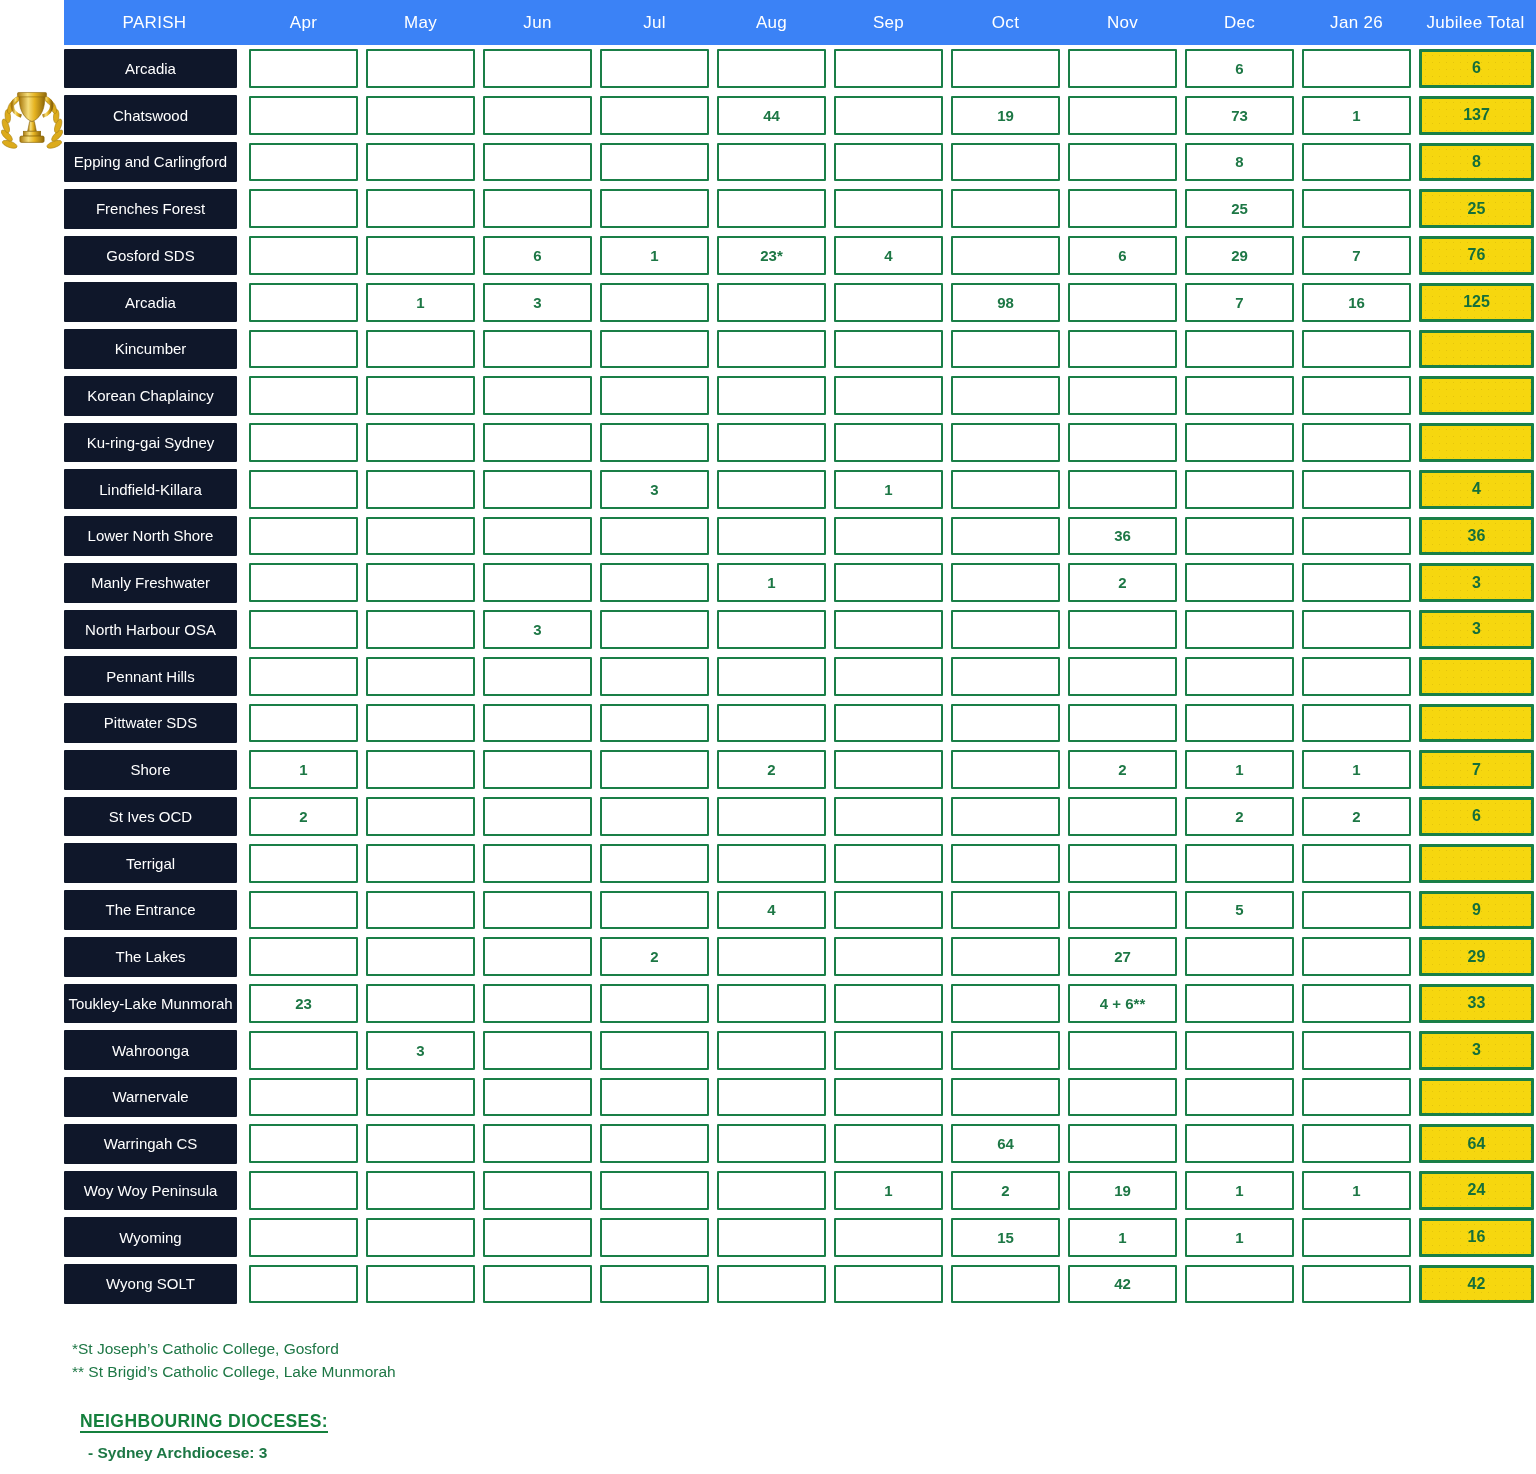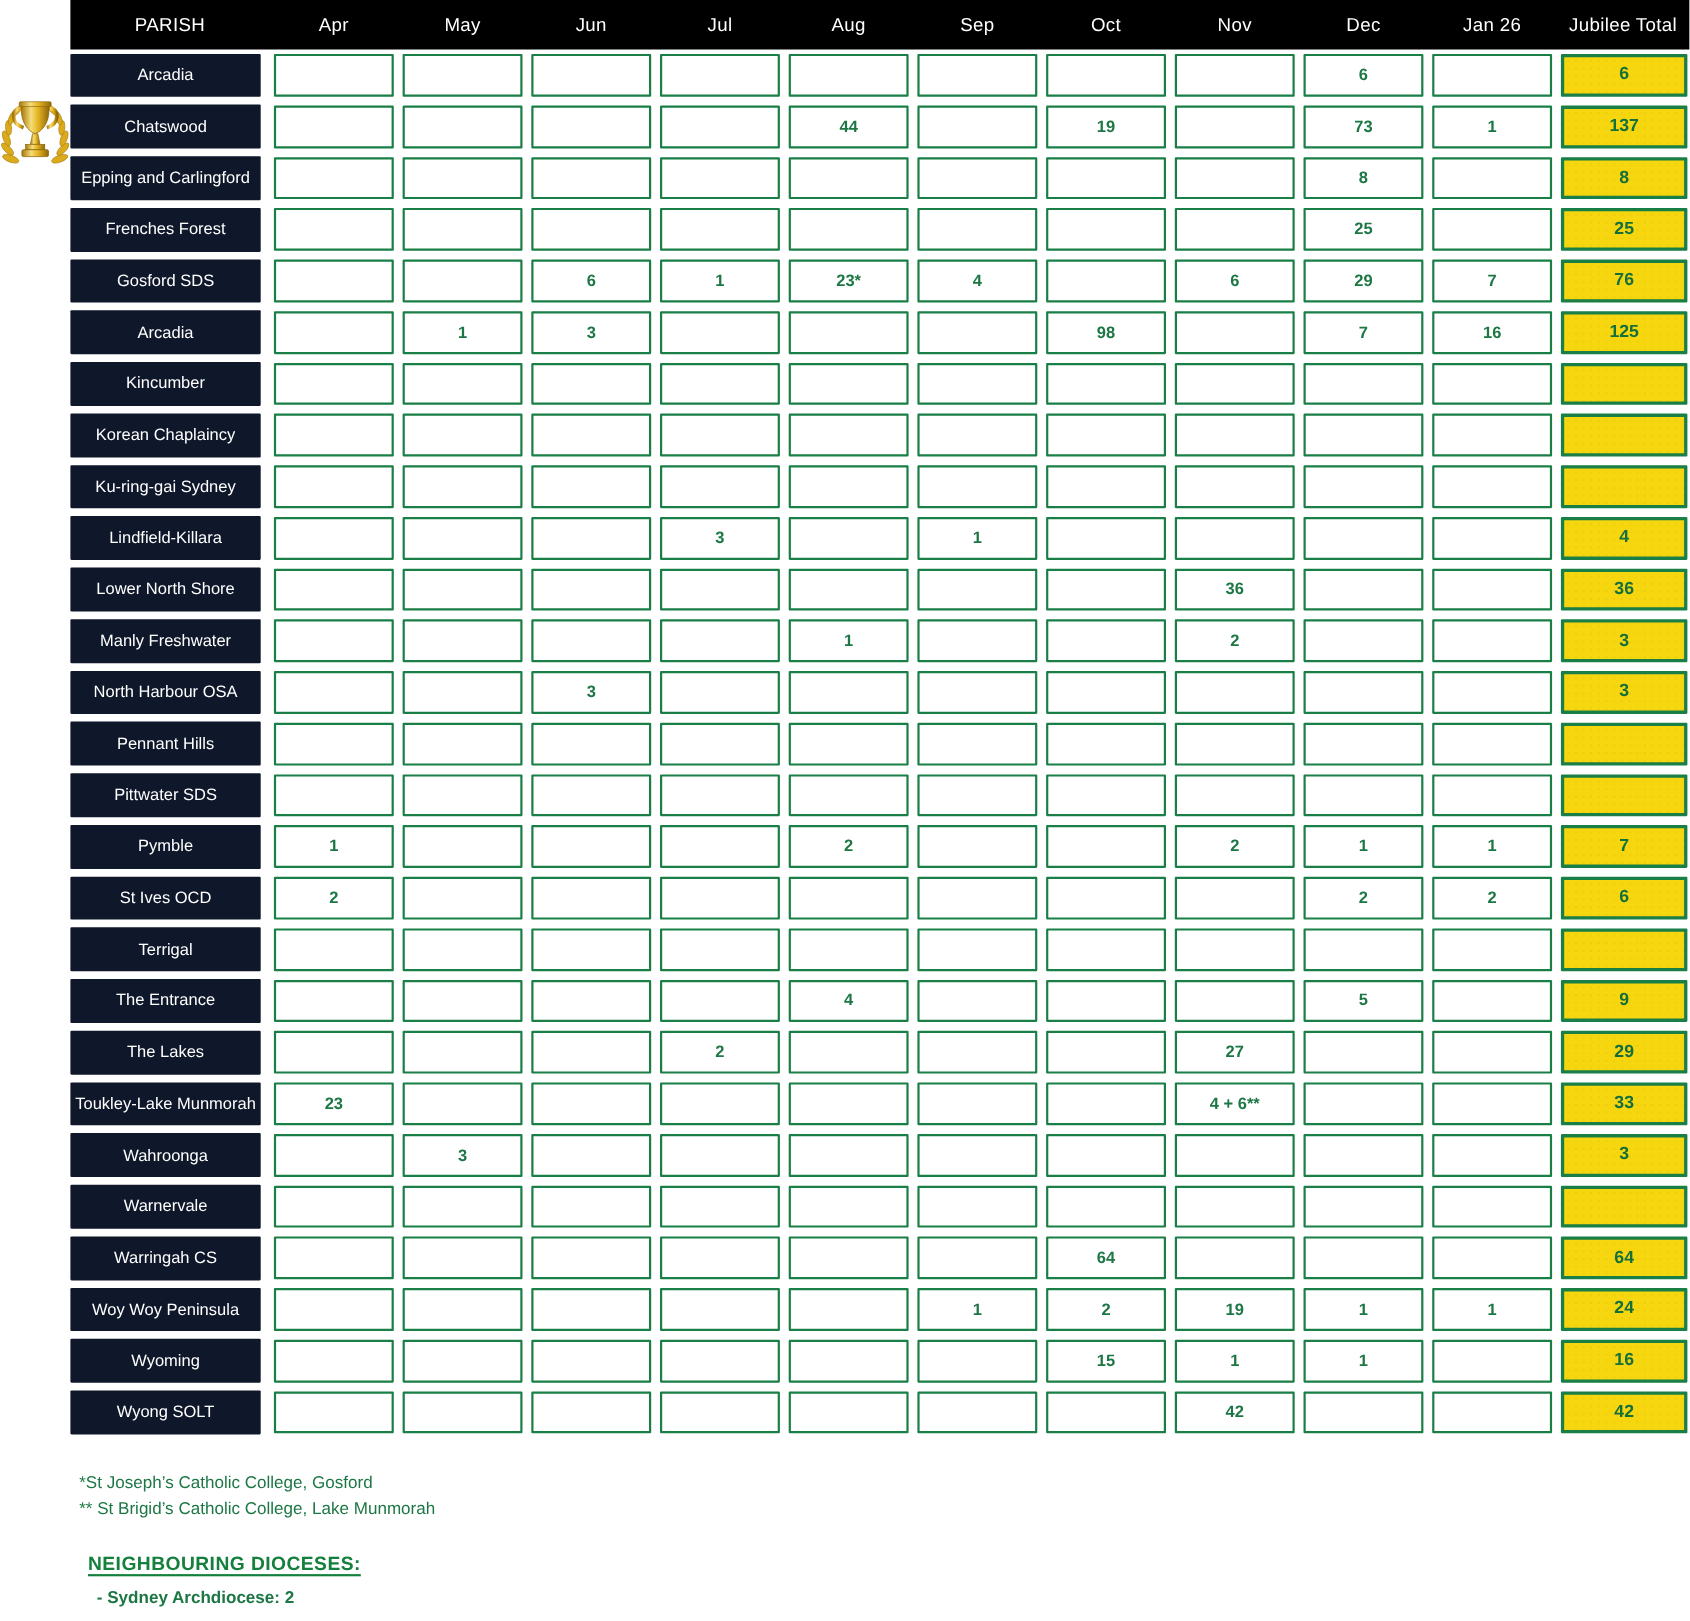--- a/index.html
+++ b/index.html
@@ -10,21 +10,21 @@
     position: relative;
     overflow: hidden;
   }
   .table-wrap {
     position: absolute;
     left: 64px; top: 0; right: 0;
   }
   .header-row {
     display: grid;
     grid-template-columns: 181px repeat(10, 117px) 1fr;
-    background: #000000;
+    background: #3b82f6;
     height: 45px;
     align-items: center;
   }
   .hcell {
     color: #ffffff;
     text-align: center;
     font-size: 17px;
     letter-spacing: 0.3px;
     white-space: nowrap;
   }
@@ -699,21 +699,21 @@
           <div class="cell"></div>
         </div>
         <div class="cellwrap">
           <div class="cell"></div>
         </div>
         <div class="cellwrap">
           <div class="cell total"></div>
         </div>
       </div>
       <div class="trow">
-        <div class="parish">Pymble</div>
+        <div class="parish">Shore</div>
         <div class="cellwrap">
           <div class="cell">1</div>
         </div>
         <div class="cellwrap">
           <div class="cell"></div>
         </div>
         <div class="cellwrap">
           <div class="cell"></div>
         </div>
         <div class="cellwrap">
@@ -1137,13 +1137,13 @@
           <div class="cell total">42</div>
         </div>
       </div>
     </div>
 </div>
 
 <div class="footnotes"><span>*St Joseph’s Catholic College, Gosford</span>
 <span>** St Brigid’s Catholic College, Lake Munmorah</span></div>
 
 <div class="dioceses-heading">NEIGHBOURING DIOCESES:</div>
-<div class="diocese-item">- Sydney Archdiocese: 2</div>
+<div class="diocese-item">- Sydney Archdiocese: 3</div>
 
 </body></html>

